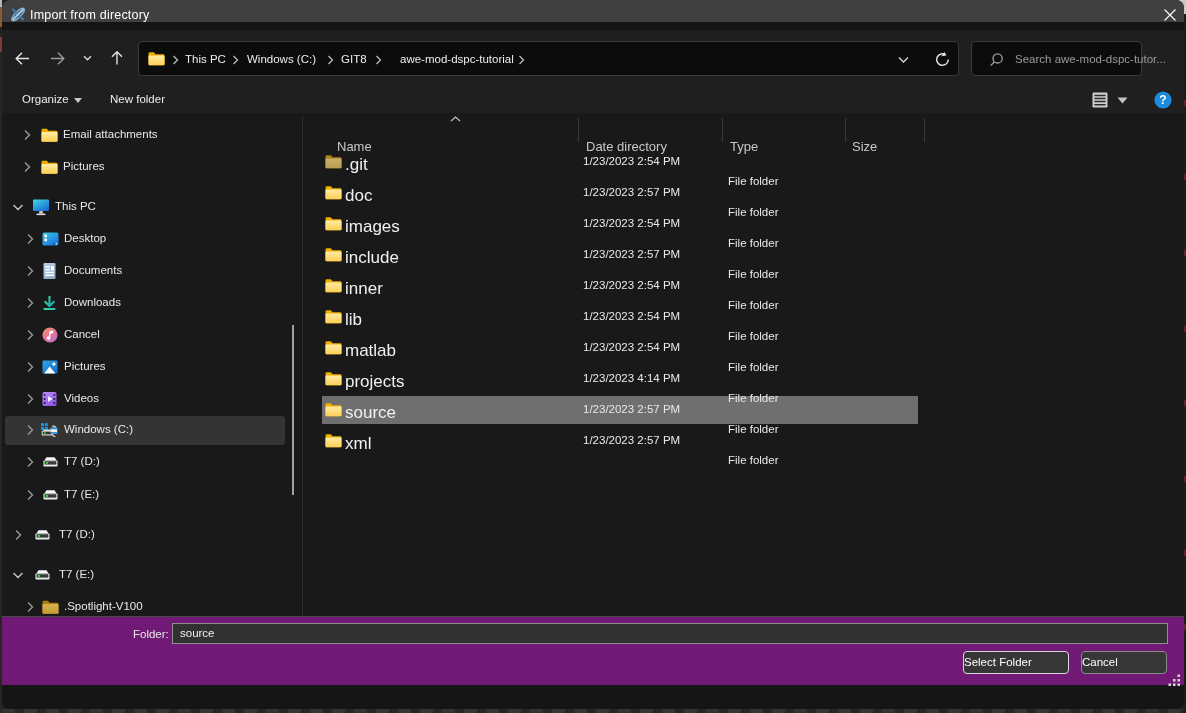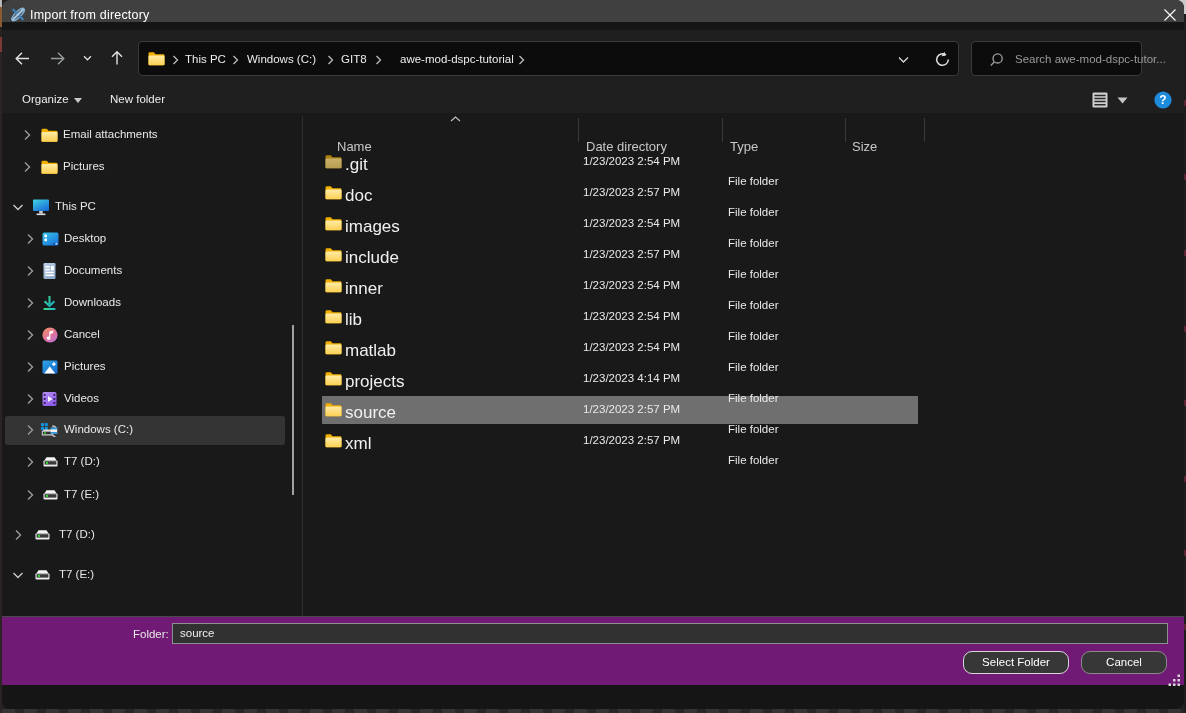--- a/index.html
+++ b/index.html
@@ -31,21 +31,21 @@
 .hsep { position:absolute; top:5px; width:1px; height:24px; background:#3a3a3a; }
 .frow { position:absolute; left:0; width:884px; height:31px; }
 .fname { position:absolute; left:41px; top:9px; font-size:17px; color:#f0f0f0; }
 .fdate { position:absolute; left:279px; top:9px; font-size:11.5px; color:#e9e9e9; }
 .ftype { position:absolute; left:424px; top:9px; font-size:11.5px; color:#e9e9e9;margin-top:20px; }
 .ficon { position:absolute; left:21px; top:8px; }
 #row-sel { position:absolute; left:18px; top:283px; width:596px; height:28px; background:#6f6f6f; }
 #bottombar { position:absolute; left:0; top:616px; width:100%; height:69px; background:#701a75; border-top:1px solid #4a4a4a; }
 #folder-lbl { position:absolute; left:131px; top:11px; font-size:11.5px; color:#e8e8e8; }
 #folder-input { position:absolute; left:170px; top:6px; width:996px; height:21px; background:#313131; border:1px solid #8f8f8f; font-size:11.5px; color:#f0f0f0; line-height:19px; padding-left:7px; }
-.btn { position:absolute; top:34px; height:23px; background:#373737; border-radius:9px; font-size:11.5px; color:#fff; text-align:center; line-height:21px; }
+.btn { position:absolute; top:34px; height:23px; background:#373737; border-radius:4px; font-size:11.5px; color:#fff; line-height:21px; }
 #btn-ok { left:961px; width:106px; border:1px solid #d8d8d8; }
 #btn-cancel { left:1079px; width:86px; border:1px solid #8a8a8a; }
 </style>
 </head>
 <body>
 <div id="bg-tr"></div>
 <div id="bg-left"></div>
 <div style="position:absolute;right:0;top:14px;width:2px;height:695px;background:
 linear-gradient(#1d1d1d 0 86px,#5a2430 86px 92px,#1d1d1d 92px 160px,#5a2430 160px 166px,#1d1d1d 166px 236px,#5a2430 236px 242px,#1d1d1d 242px 312px,#5a2430 312px 318px,#1d1d1d 318px 386px,#5a2430 386px 392px,#1d1d1d 392px 462px,#5a2430 462px 468px,#1d1d1d 468px 536px,#5a2430 536px 542px,#1d1d1d 542px 610px,#5a2430 610px 616px,#1d1d1d 616px 100%);"></div>
 <div id="win">
@@ -377,20 +377,36 @@
             <path d="M1.5 2 L6 6.5 L10.5 2" stroke="#c9c9c9" stroke-width="1.4" fill="none"></path>
           </svg>
           <svg class="sicon" style="left:32px" width="17" height="12" viewBox="0 0 17 12">
 <path d="M2.4 4.4 L4.5 1.2 H12.5 L14.6 4.4 Z" fill="#f5f5f5"></path>
 <rect x="1.5" y="4.4" width="14" height="6" rx="0.9" fill="#ededed"></rect>
 <rect x="2.6" y="5.2" width="11.8" height="3.4" fill="#3a3a3a"></rect>
 <circle cx="5" cy="6.9" r="1.2" fill="#35d435"></circle>
           </svg>
           <span style="left:57px">T7 (E:)</span>
         </div>
+<div class="srow" style="left:0;top:478.5px;width:301px">
+          <svg class="sicon" style="left:24px" width="8" height="12" viewBox="0 0 8 12">
+            <path d="M2 1.5 L6.5 6 L2 10.5" stroke="#9a9a9a" stroke-width="1.4" fill="none"></path>
+          </svg>
+          <svg class="sicon" style="left:40px" width="17" height="15" viewBox="0 0 17 15">
+<path d="M0.5 2.5 Q0.5 1.2 1.8 1.2 H5.8 L7.6 3.2 H15.2 Q16.5 3.2 16.5 4.5 V13 Q16.5 14.3 15.2 14.3 H1.8 Q0.5 14.3 0.5 13 Z" fill="#a97d12"></path>
+<rect x="0.5" y="4.6" width="16" height="9.7" rx="1.1" fill="url(#gfs)"></rect>
+<defs>
+              <linearGradient id="gfs" x1="0" y1="0" x2="0" y2="1">
+                <stop offset="0" stop-color="#d9b24e"></stop>
+                <stop offset="1" stop-color="#c29a33"></stop>
+              </linearGradient>
+            </defs>
+          </svg>
+          <span style="left:62px">.Spotlight-V100</span>
+        </div>
     </div>
     <div id="vsep"></div>
     <div id="list">
       <span class="hdr" style="left:33px">Name</span>
       <svg class="abs" style="left:146px;top:3px" width="11" height="6" viewBox="0 0 11 6">
           <path d="M1 5 L5.5 1 L10 5" stroke="#c0c0c0" stroke-width="1.2" fill="none"></path>
         </svg>
       <div class="hsep" style="left:274px"></div>
       <span class="hdr" style="left:282px">Date directory</span>
       <div class="hsep" style="left:418px"></div>

